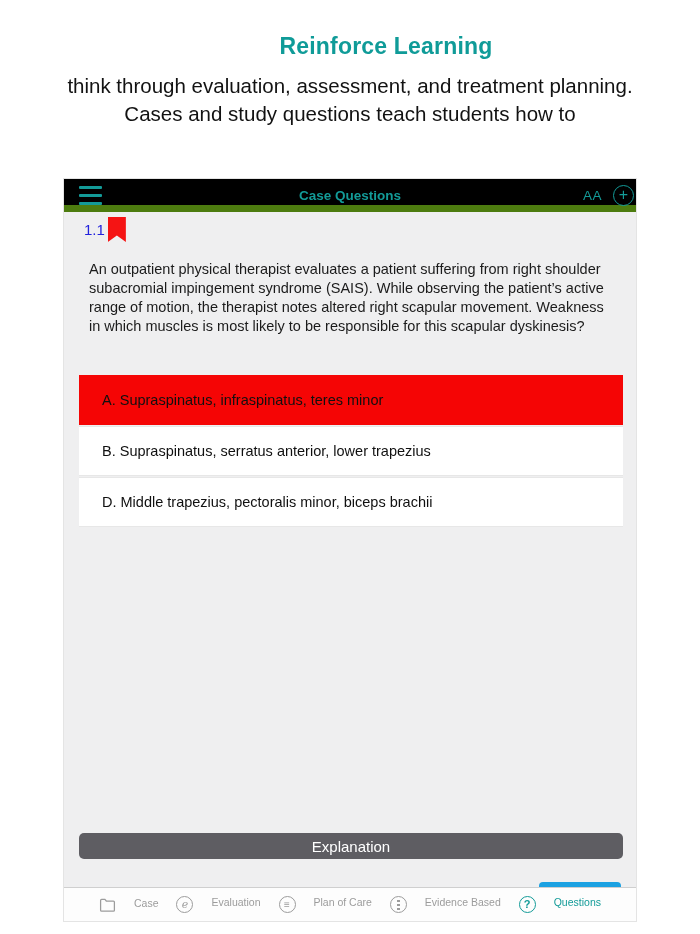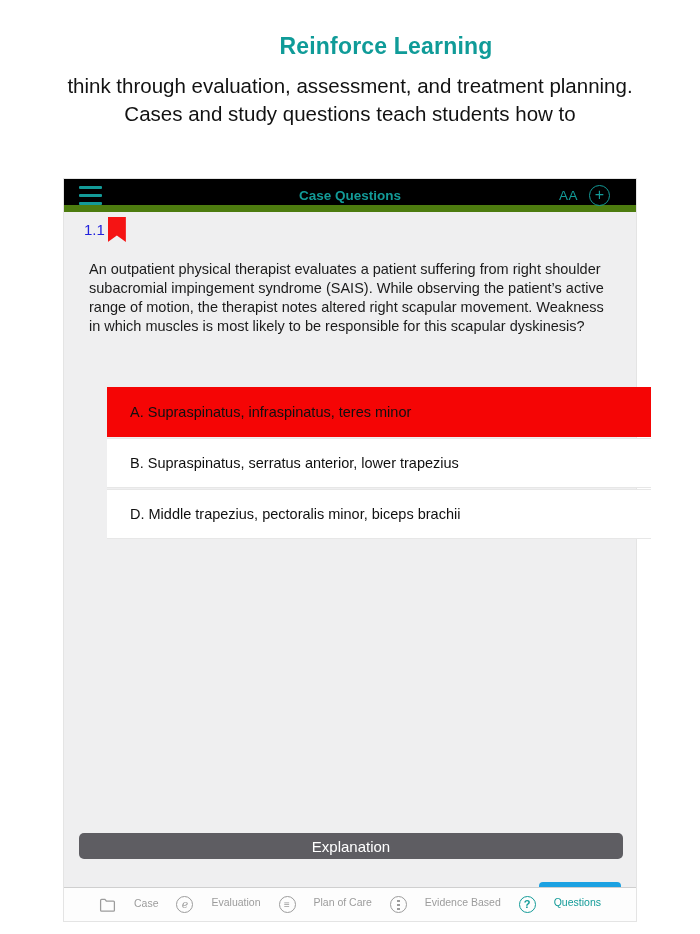--- a/index.html
+++ b/index.html
@@ -18,37 +18,37 @@
     background:#efeff0; border:1px solid #e4e4e4; }
 
   
   .navbar { position:absolute; top:0; left:0; right:0; height:33px; background:#000000;
     border-bottom:7px solid #4d7c0f; }
   .hamburger { position:absolute; left:15px; top:7px; width:23px; height:19px; cursor:pointer;
     display:flex; flex-direction:column; justify-content:space-between; }
   .hamburger span { display:block; height:3.2px; width:100%; background:#139b98; border-radius:1px; }
   .nav-title { position:absolute; left:0; right:0; top:0; height:33px; line-height:33px;
     text-align:center; font-size:13.5px; font-weight:bold; color:#139b98; }
-  .nav-right { position:absolute; right:26px; top:0; height:33px; display:flex; align-items:center; gap:11px; }
+  .nav-right { position:absolute; right:2px; top:0; height:33px; display:flex; align-items:center; gap:11px; }
   .aa-btn { font-size:13.5px; color:#139b98; letter-spacing:0.5px; cursor:pointer; }
   .plus-btn { width:21px; height:21px; border:1.4px solid #139b98; border-radius:50%;
     color:#139b98; font-size:16px; font-weight:300; line-height:17px; text-align:center; cursor:pointer; }
 
   
   .qnum-row { position:absolute; top:38px; left:20px; display:flex; align-items:flex-start; gap:3px; }
   .qnum { font-size:15px; color:#2222dd; padding-top:4px; }
   .bookmark { width:18px; height:25px; background:#f51414;
     clip-path:polygon(0 0, 100% 0, 100% 100%, 50% 74%, 0 100%); }
 
   
   .question { position:absolute; top:81px; left:25px; width:522px;
     font-size:14.5px; line-height:19px; color:#1b1b1b; }
 
   
-  .options { position:absolute; top:208px; left:15px; width:544px;margin-left:28px; }
+  .options { position:absolute; top:196px; left:15px; width:544px; }
   .option { height:50px; margin-bottom:1px; background:#ffffff; display:flex; align-items:center;
     padding-left:23px; font-size:14.5px; color:#101010; cursor:pointer;
     border-top:1px solid #e7e7e7; border-bottom:1px solid #e7e7e7; }
   .option.red { background:#f50505; border-color:#f50505; }
   .option.green { background:#08e008; border-color:#08e008; }
 
   
   .explanation-btn { position:absolute; left:15px; top:654px; width:544px; height:26px;
     background:#5e5d62; border-radius:5px; color:#ffffff; font-size:15px;
     display:flex; align-items:center; justify-content:center; cursor:pointer; }

